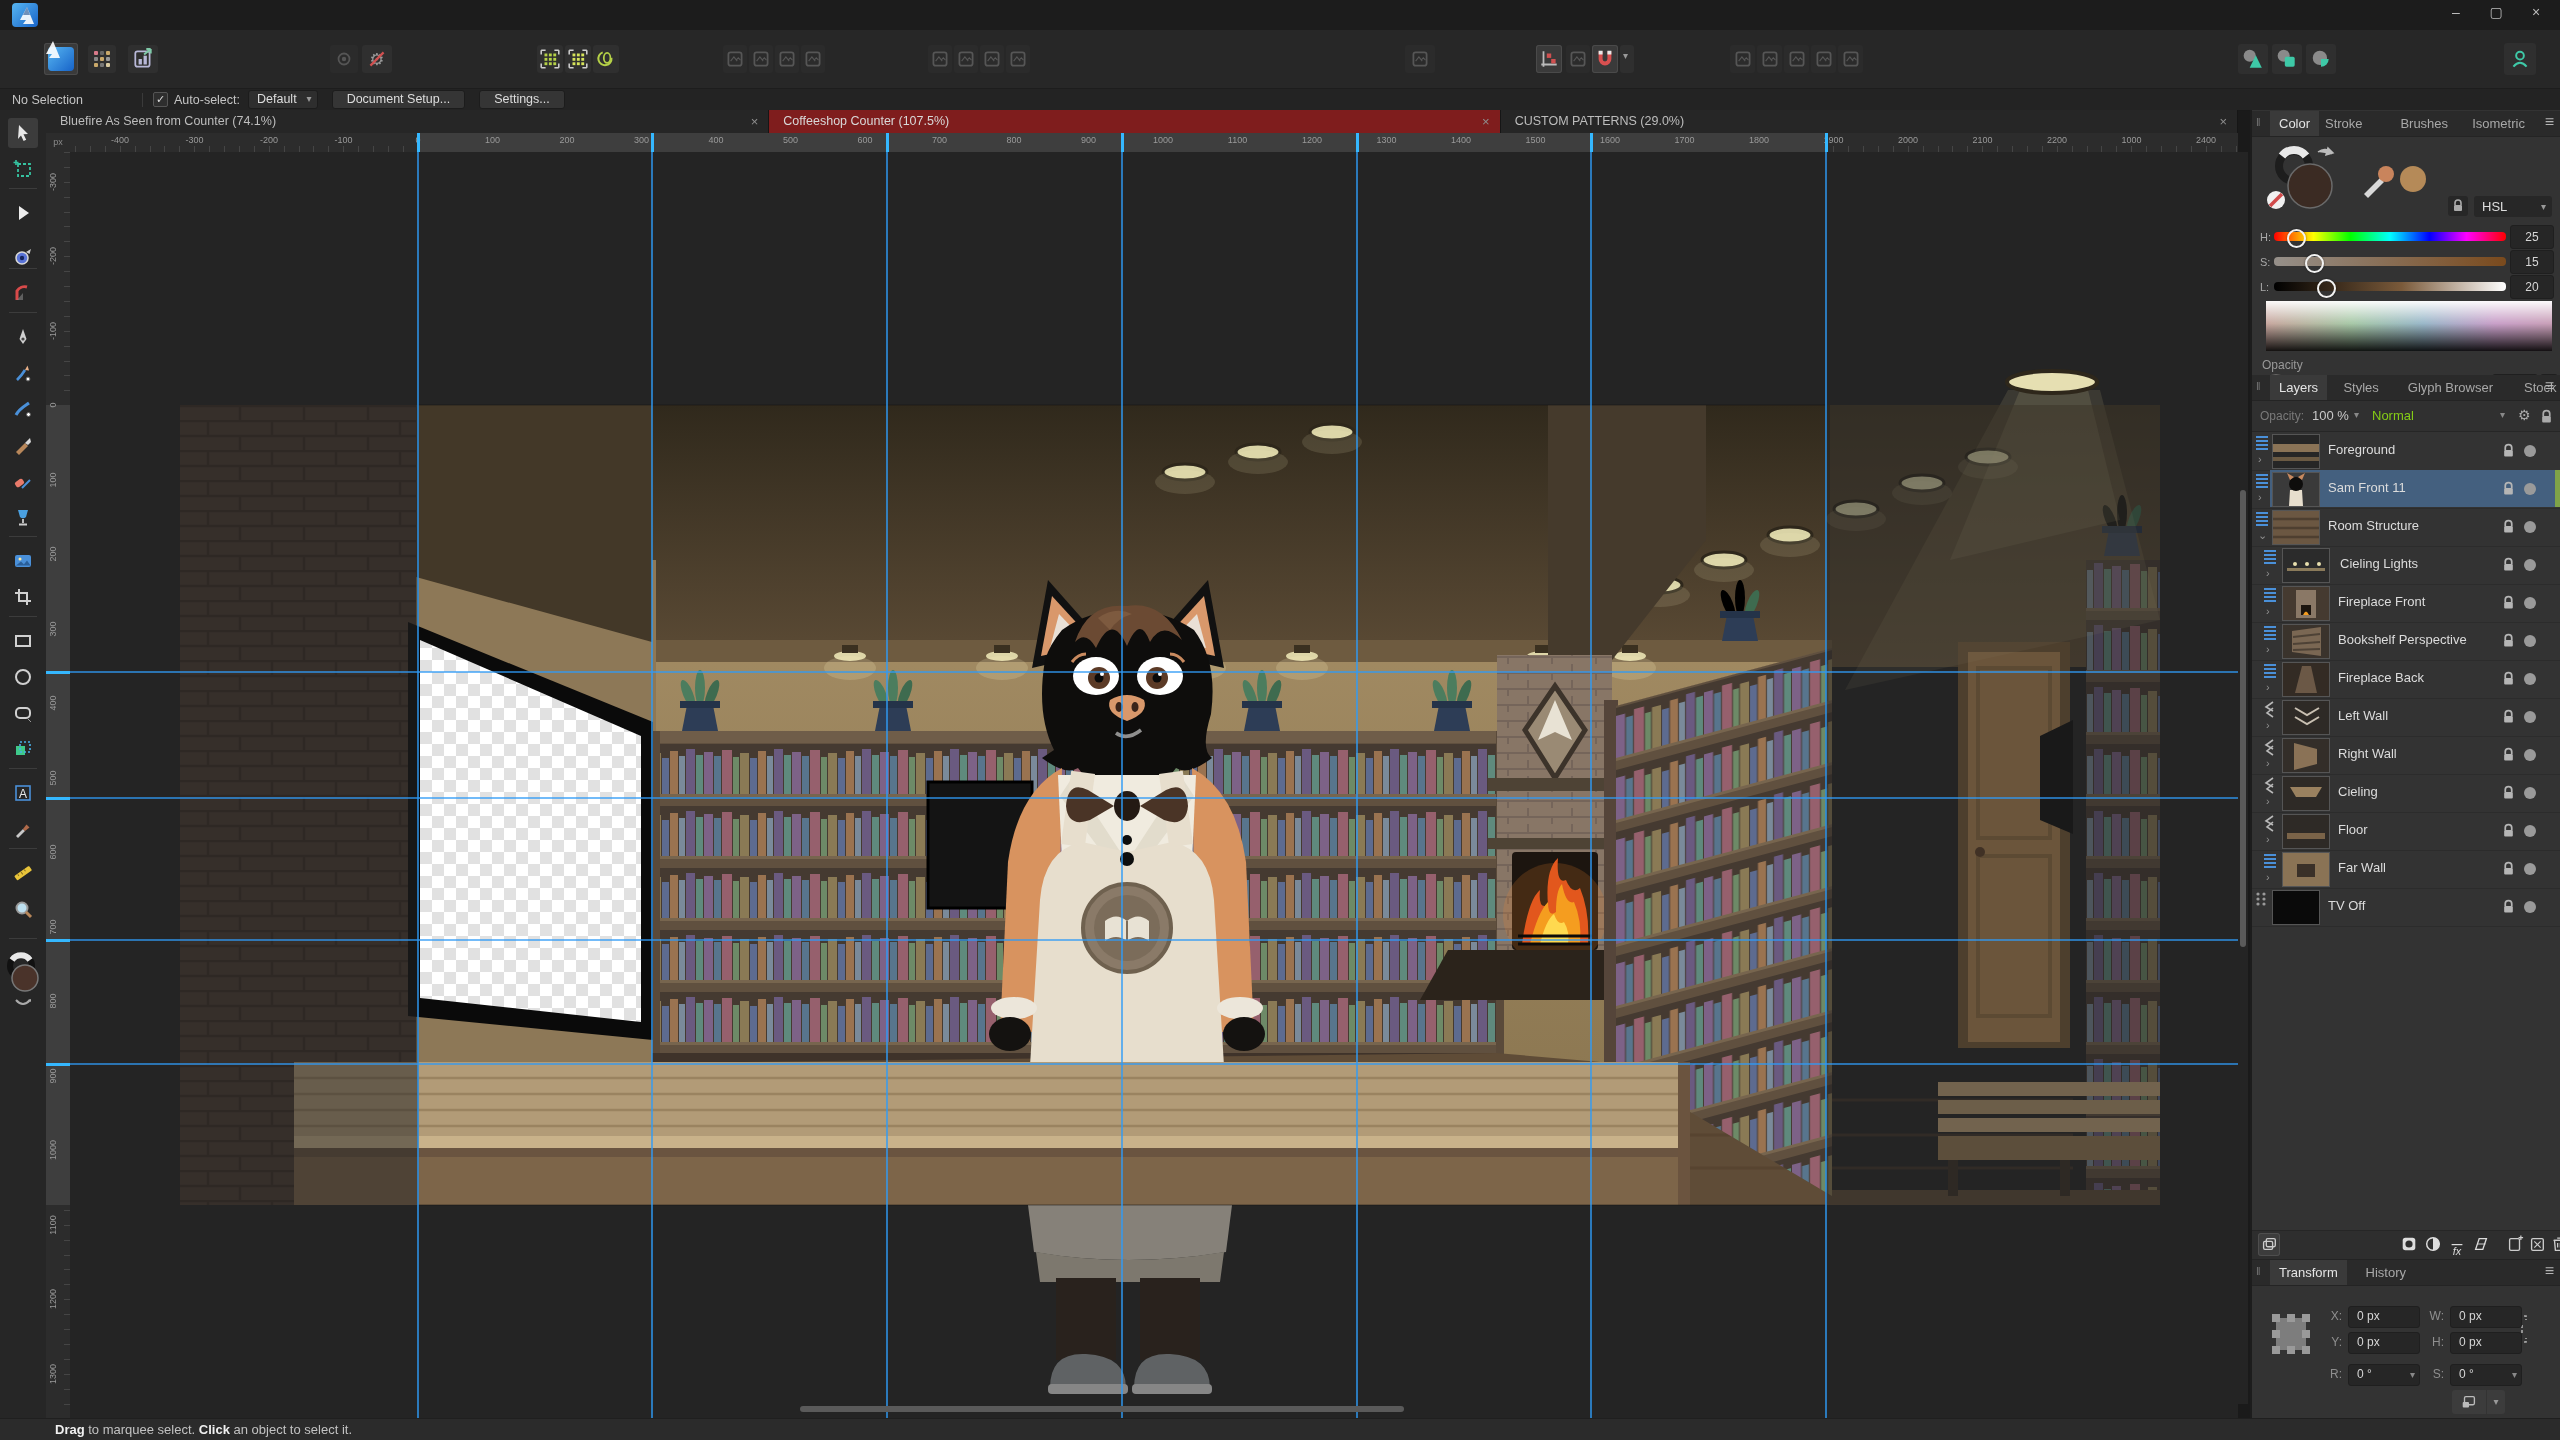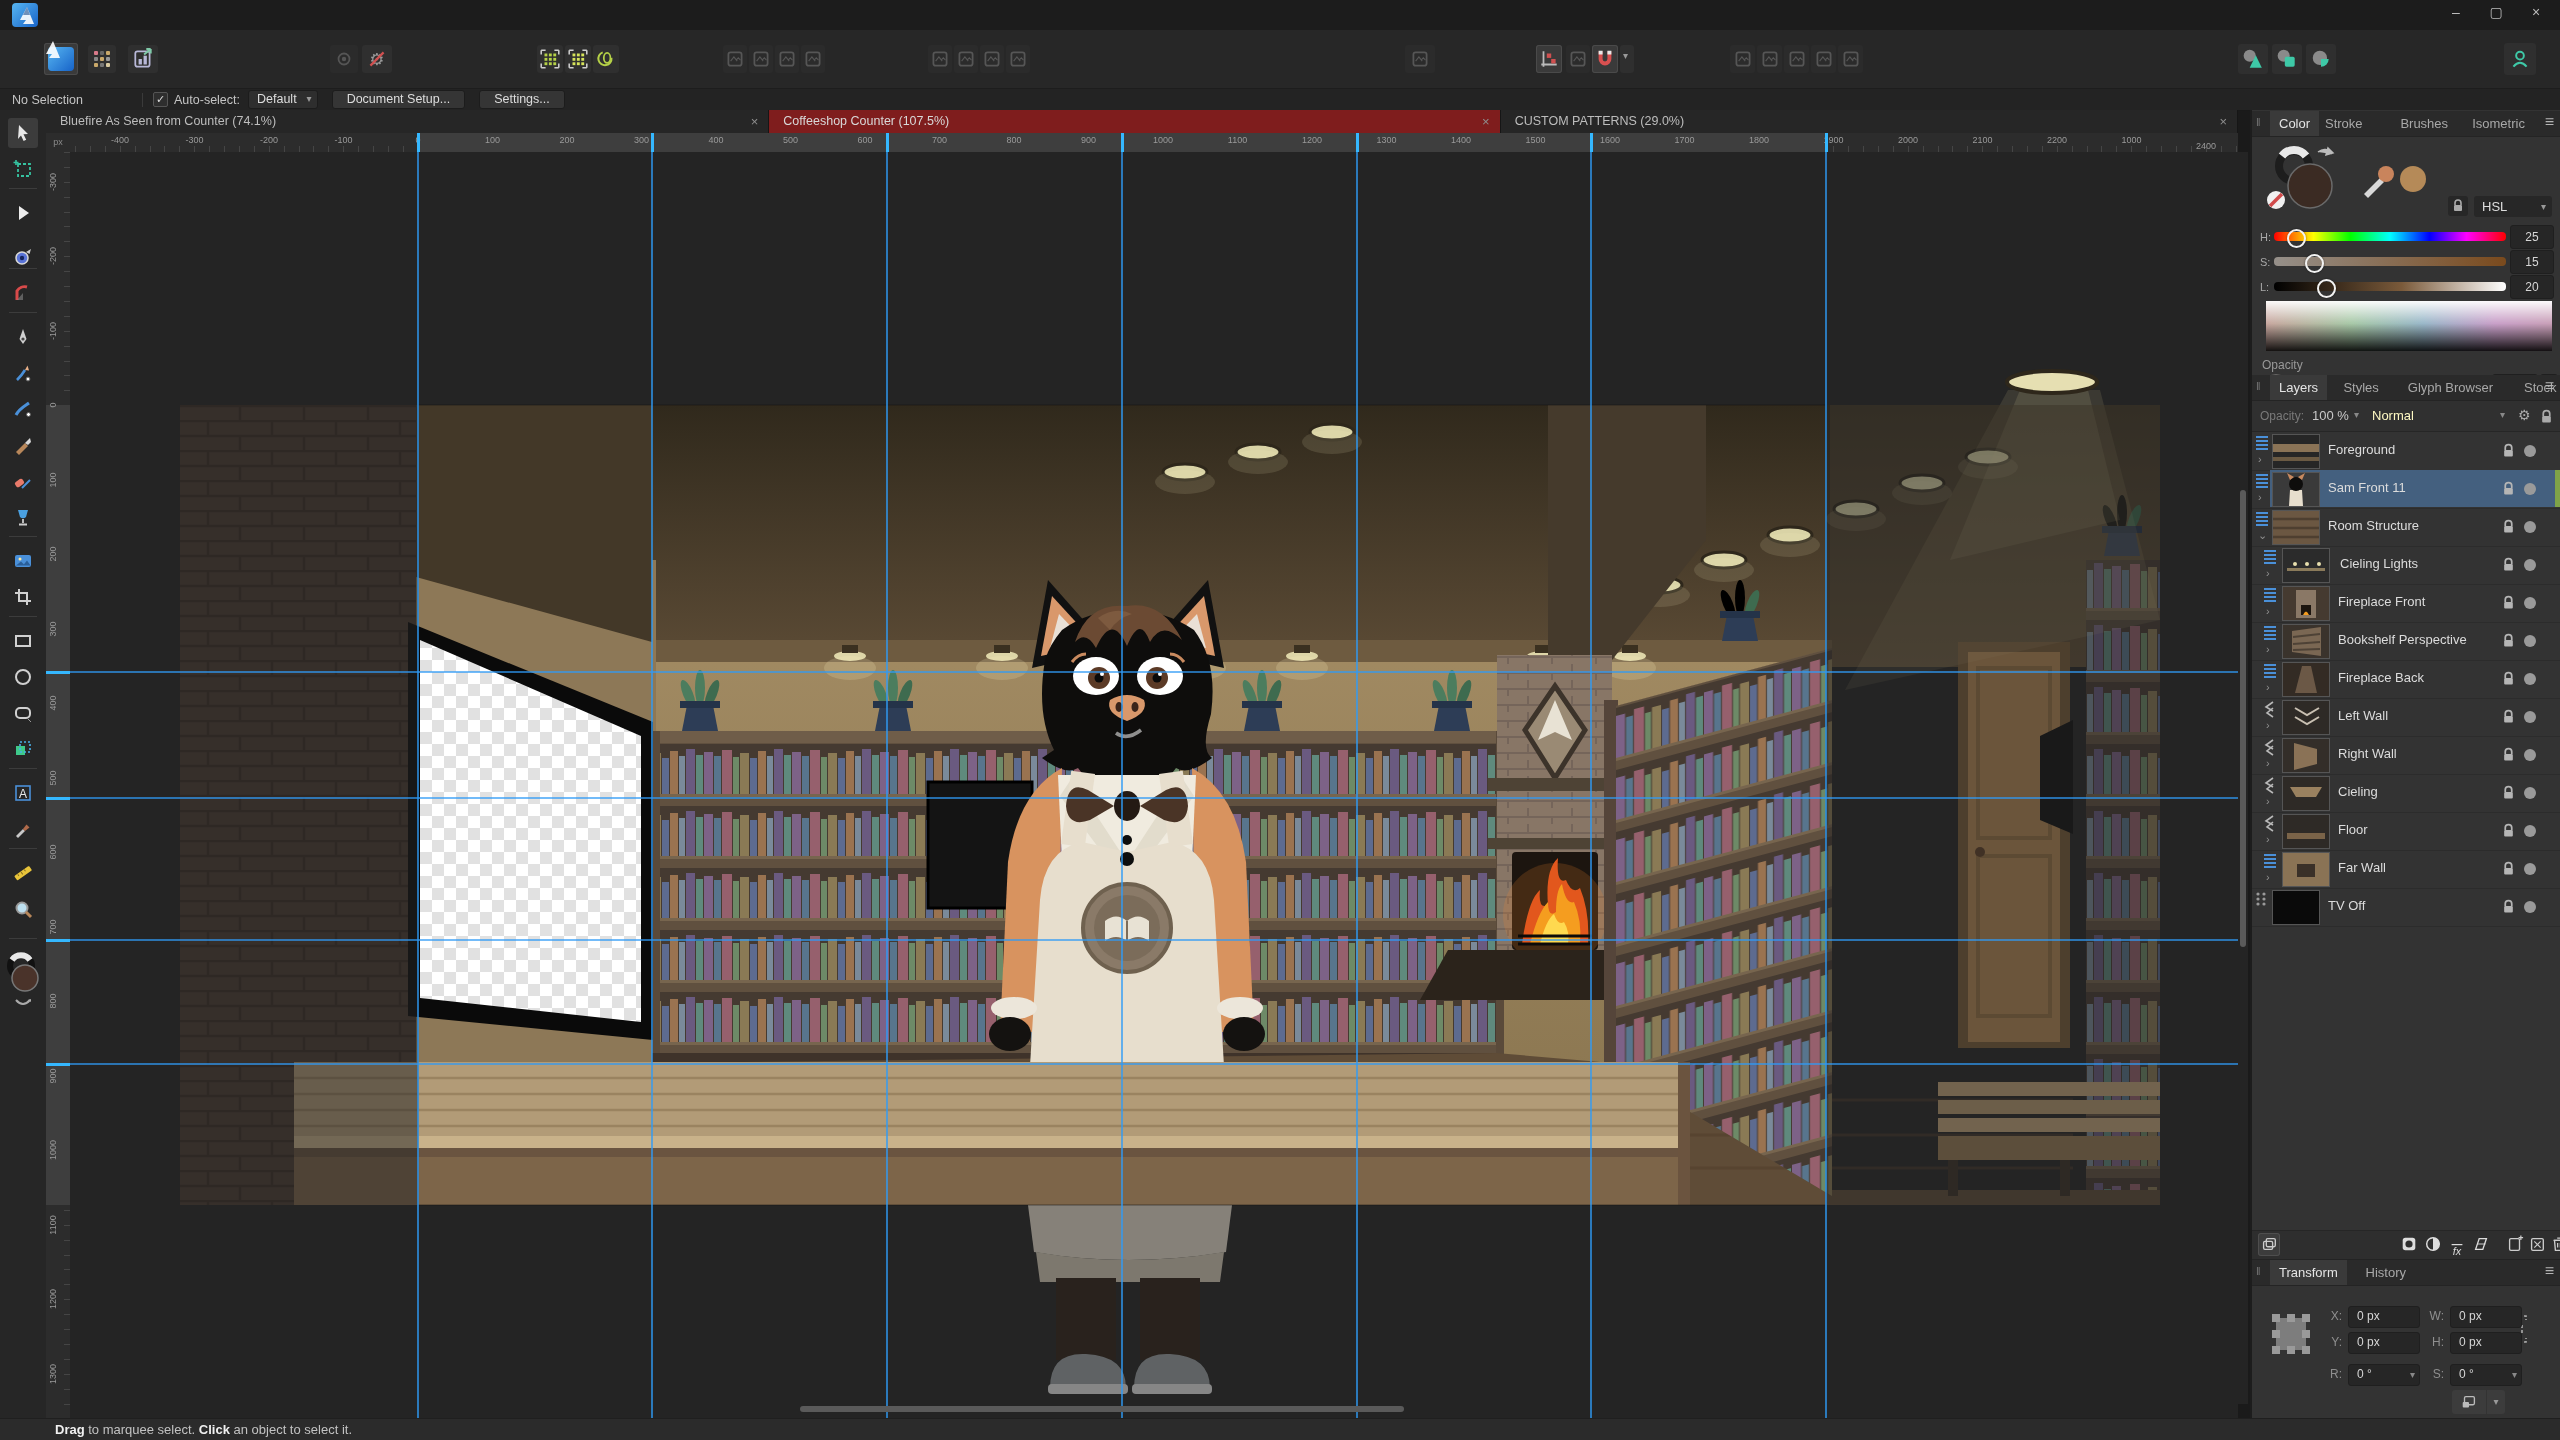--- a/index.html
+++ b/index.html
@@ -507,21 +507,21 @@
     <div class="rlabel" style="left: 1391px; top: 2px; transform: translateX(-50%);">1400</div>
     <div class="rlabel" style="left: 1465.5px; top: 2px; transform: translateX(-50%);">1500</div>
     <div class="rlabel" style="left: 1540px; top: 2px; transform: translateX(-50%);">1600</div>
     <div class="rlabel" style="left: 1614.5px; top: 2px; transform: translateX(-50%);">1700</div>
     <div class="rlabel" style="left: 1689px; top: 2px; transform: translateX(-50%);">1800</div>
     <div class="rlabel" style="left: 1763.5px; top: 2px; transform: translateX(-50%);">1900</div>
     <div class="rlabel" style="left: 1838px; top: 2px; transform: translateX(-50%);">2000</div>
     <div class="rlabel" style="left: 1912.5px; top: 2px; transform: translateX(-50%);">2100</div>
     <div class="rlabel" style="left: 1987px; top: 2px; transform: translateX(-50%);">2200</div>
     <div class="rlabel" style="left: 2061.5px; top: 2px; transform: translateX(-50%);">1000</div>
-    <div class="rlabel" style="left: 2136px; top: 8px; transform: translateX(-50%);">2400</div>
+    <div class="rlabel" style="left: 2136px; top: 2px; transform: translateX(-50%);">2400</div>
     <div class="gmark" style="left: 347px; top: 0px; width: 3px; height: 19px;"></div>
     <div class="gmark" style="left: 581px; top: 0px; width: 3px; height: 19px;"></div>
     <div class="gmark" style="left: 816px; top: 0px; width: 3px; height: 19px;"></div>
     <div class="gmark" style="left: 1051px; top: 0px; width: 3px; height: 19px;"></div>
     <div class="gmark" style="left: 1286px; top: 0px; width: 3px; height: 19px;"></div>
     <div class="gmark" style="left: 1520px; top: 0px; width: 3px; height: 19px;"></div>
     <div class="gmark" style="left: 1755px; top: 0px; width: 3px; height: 19px;"></div>
   </div>
 <div class="abs" id="vruler">
     <div class="hl-zone" style="left: 0px; top: 253px; width: 24px; height: 800px;"></div>
@@ -873,21 +873,21 @@
       <span class="ptab active" style="left: 18px;">Layers</span>
       <span class="ptab" style="left: 82.4px;">Styles</span>
       <span class="ptab" style="left: 146.8px;">Glyph Browser</span>
       <span class="ptab" style="left: 263px;">Stock</span>
       <span class="burger">≡</span>
     </div>
     <div style="position: absolute; left: 0px; top: 291px; width: 310px; height: 30px; background: rgb(48, 48, 48); border-bottom: 1px solid rgb(38, 38, 38);">
       <span style="position:absolute;left:8px;top:8px;font-size:12px;color:#7a7a7a">Opacity:</span>
       <span style="position:absolute;left:60px;top:7px;font-size:13px;color:#c8c8c8">100 %</span>
       <span style="position:absolute;left:102px;top:8px;color:#888;font-size:10px">▾</span>
-      <span style="position:absolute;left:120px;top:7px;font-size:13px;color:#fef9c3">Normal</span>
+      <span style="position:absolute;left:120px;top:7px;font-size:13px;color:#84cc16">Normal</span>
       <span style="position:absolute;left:248px;top:8px;color:#888;font-size:10px">▾</span>
       <span style="position:absolute;left:266px;top:6px;color:#aaa;font-size:14px">⚙</span>
       <svg width="13" height="15" viewBox="0 0 12 13" style="position:absolute;left:288px;top:8px">
         <path d="M3 6 V4 a3 3 0 0 1 6 0 v2" fill="none" stroke="#aaa" stroke-width="1.6"></path>
         <rect x="2" y="6" width="8" height="6" rx="1" fill="#aaa"></rect>
       </svg>
     </div>
     <div class="lrow" style="top: 322px;">
       <div class="gut" style="top: 3px; left: 2px; position: absolute; width: 16px; height: 17px;"><svg width="16" height="17" viewBox="0 0 16 17">
           <g fill="#4a90d9">

